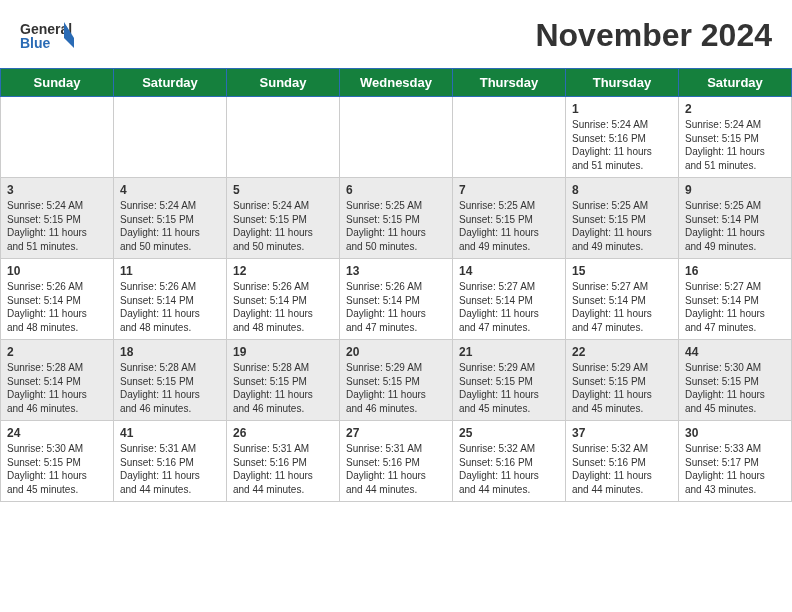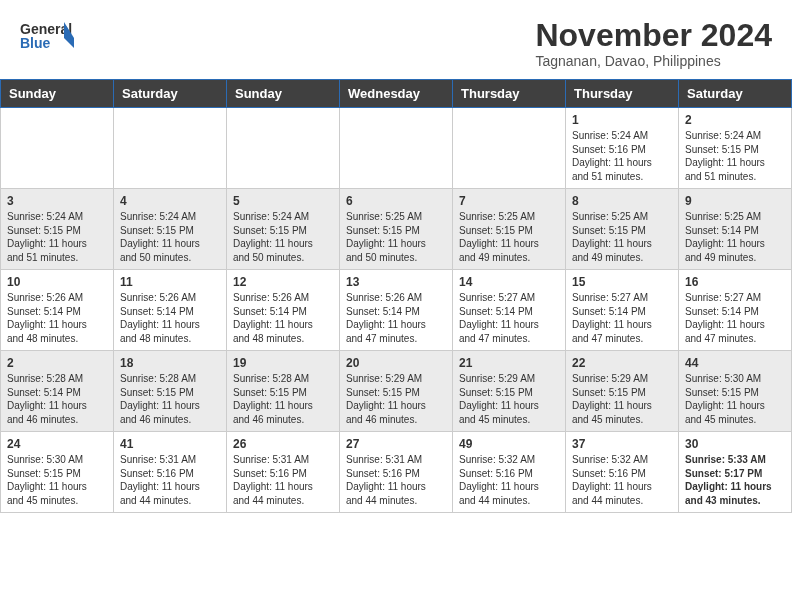--- a/index.html
+++ b/index.html
@@ -37,25 +37,25 @@
     .location {
       font-size: 14px;
       color: #555;
     }
     .calendar {
       width: 100%;
       border-collapse: collapse;
       margin: 0 0 0 0;
     }
     .calendar th {
-      background: #404040;
+      background: #15803d;
       color: #fff;
       font-size: 13px;
       font-weight: bold;
-      text-align: left;
+      text-align: center;
       padding: 6px 8px;
       border: 1px solid #2a6bb5;
     }
     .calendar td {
       vertical-align: top;
       border: 1px solid #ccc;
       padding: 5px 6px;
       width: calc(100%/7);
       min-height: 80px;
       font-size: 10.5px;
@@ -101,21 +101,20 @@
     <div class="logo">
         <svg width="56" height="40" viewBox="0 0 56 40">
           <text x="0" y="16" font-size="14" font-weight="bold" fill="#333" font-family="Arial,sans-serif">General</text>
           <text x="0" y="30" font-size="14" font-weight="bold" fill="#2a6bb5" font-family="Arial,sans-serif">Blue</text>
           <polygon points="44,4 54,20 44,20" fill="#2a6bb5"></polygon>
           <polygon points="44,20 54,20 54,30" fill="#2a6bb5"></polygon>
         </svg>
       </div>
     <div class="title-block">
       <div class="month-title">November 2024</div>
-      <div class="location">Tagnanan, Davao, Philippines</div>
     </div>
   </div>
 
   <table class="calendar">
     <thead>
       <tr>
       <th>Sunday</th>
           <th>Saturday</th>
           <th>Sunday</th>
           <th>Wednesday</th>
@@ -322,36 +321,36 @@
 and 44 minutes.</div>
           </td>
           <td>
             <span class="day-num">27</span>
             <div class="day-info" style="white-space: pre-line;">Sunrise: 5:31 AM
 Sunset: 5:16 PM
 Daylight: 11 hours
 and 44 minutes.</div>
           </td>
           <td>
-            <span class="day-num">49</span>
+            <span class="day-num">25</span>
             <div class="day-info" style="white-space: pre-line;">Sunrise: 5:32 AM
 Sunset: 5:16 PM
 Daylight: 11 hours
 and 44 minutes.</div>
           </td>
           <td>
             <span class="day-num">37</span>
             <div class="day-info" style="white-space: pre-line;">Sunrise: 5:32 AM
 Sunset: 5:16 PM
 Daylight: 11 hours
 and 44 minutes.</div>
           </td>
           <td>
             <span class="day-num">30</span>
-            <div class="day-info" style="white-space: pre-line; font-weight: bold;">Sunrise: 5:33 AM
+            <div class="day-info" style="white-space: pre-line;">Sunrise: 5:33 AM
 Sunset: 5:17 PM
 Daylight: 11 hours
 and 43 minutes.</div>
           </td>
         </tr>
       </tbody>
   </table>
 </div>
 
 </body></html>

